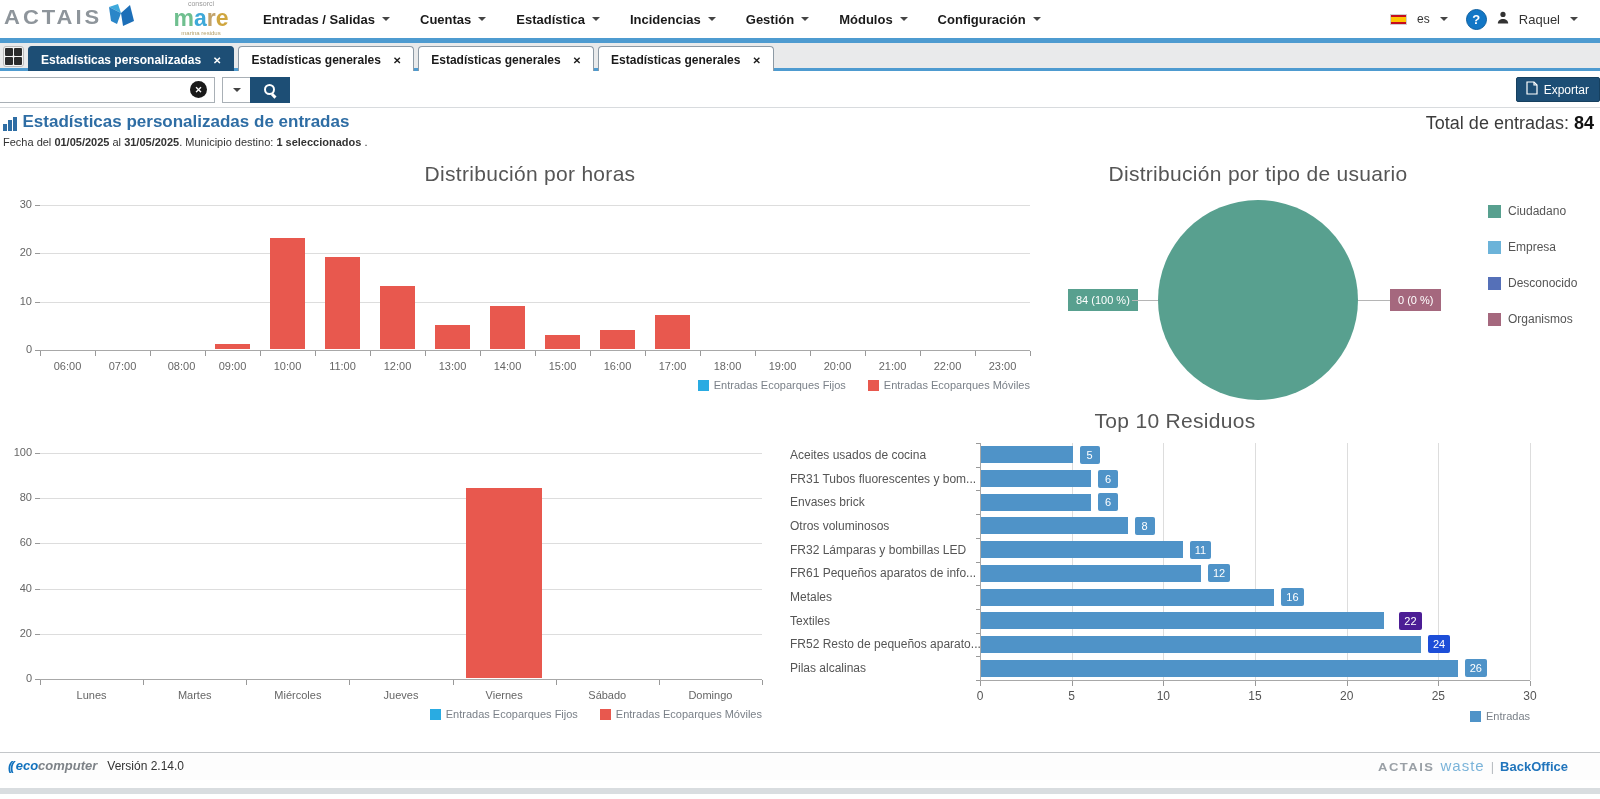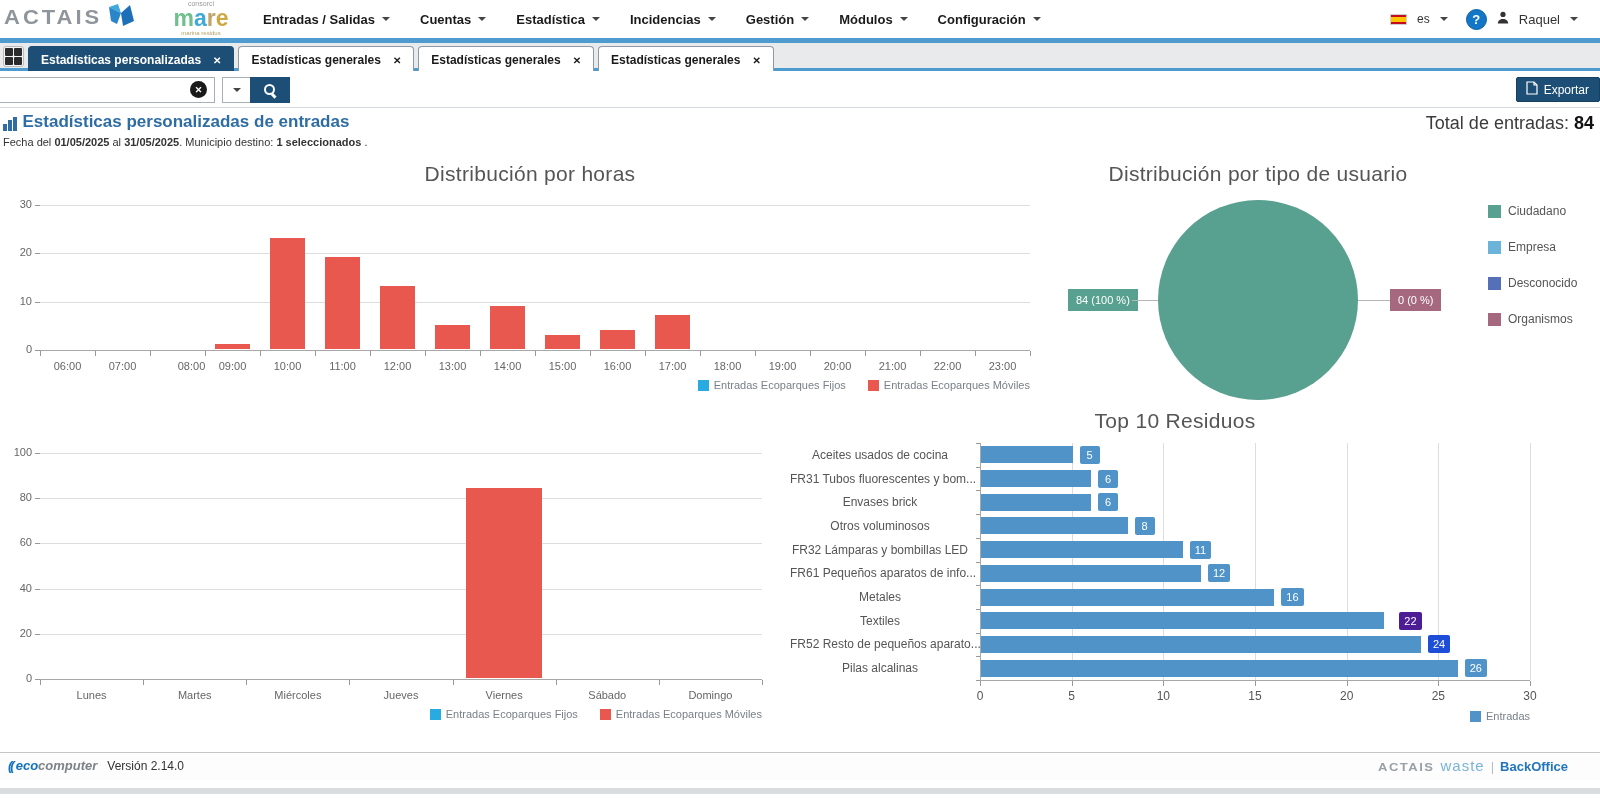--- a/index.html
+++ b/index.html
@@ -88,21 +88,21 @@
 
   
   .pie-circle { position:absolute; border-radius:50%; }
   .pie-callout { position:absolute; height:22px; display:flex; align-items:center; padding:0 8px; color:#fff; font-size:11px; white-space:nowrap; }
   .pie-line { position:absolute; height:1px; background:#b5b5b5; }
   .pie-legend { position:absolute; display:flex; flex-direction:column; gap:22px; }
   .pie-legend .legend-item { font-size:12px; color:#555; gap:7px; }
   .pie-legend .legend-swatch { width:13px; height:13px; }
 
   
-  .cat-label { position:absolute; font-size:12px; color:#555; text-align:center; white-space:nowrap; }
+  .cat-label { position:absolute; font-size:12px; color:#555; text-align:left; white-space:nowrap; }
   .val-chip { position:absolute; height:18px; min-width:20px; padding:0 5px; color:#fff; font-size:11px;
     display:flex; align-items:center; justify-content:center; border-radius:2px; }
   .htick { position:absolute; width:4px; height:1px; background:#999; }
 
   
   .footer { position:absolute; left:0; top:752px; width:1600px; height:28px; background:#fdfdfd; border-top:1px solid #c3c6c9; }
   .footer-left { position:absolute; left:8px; top:5px; display:flex; align-items:center; gap:10px; }
   .eco-logo { font-style:italic; font-weight:700; font-size:13px; }
   .eco-arcs { color:#1071bd; letter-spacing:-2px; margin-right:3px; }
   .eco-blue { color:#1071bd; }
@@ -288,21 +288,21 @@
       <div class="xtick" style="left: 645px; top: 193px;"></div>
       <div class="xtick" style="left: 700px; top: 193px;"></div>
       <div class="xtick" style="left: 755px; top: 193px;"></div>
       <div class="xtick" style="left: 810px; top: 193px;"></div>
       <div class="xtick" style="left: 865px; top: 193px;"></div>
       <div class="xtick" style="left: 920px; top: 193px;"></div>
       <div class="xtick" style="left: 975px; top: 193px;"></div>
       <div class="xtick" style="left: 1030px; top: 193px;"></div>
       <div class="xlabel" style="left: 40px; top: 202px; width: 55px;">06:00</div>
       <div class="xlabel" style="left: 95px; top: 202px; width: 55px;">07:00</div>
-      <div class="xlabel" style="left: 164px; top: 202px; width: 55px;">08:00</div>
+      <div class="xlabel" style="left: 154px; top: 202px; width: 55px;">08:00</div>
       <div class="xlabel" style="left: 205px; top: 202px; width: 55px;">09:00</div>
       <div class="xlabel" style="left: 260px; top: 202px; width: 55px;">10:00</div>
       <div class="xlabel" style="left: 315px; top: 202px; width: 55px;">11:00</div>
       <div class="xlabel" style="left: 370px; top: 202px; width: 55px;">12:00</div>
       <div class="xlabel" style="left: 425px; top: 202px; width: 55px;">13:00</div>
       <div class="xlabel" style="left: 480px; top: 202px; width: 55px;">14:00</div>
       <div class="xlabel" style="left: 535px; top: 202px; width: 55px;">15:00</div>
       <div class="xlabel" style="left: 590px; top: 202px; width: 55px;">16:00</div>
       <div class="xlabel" style="left: 645px; top: 202px; width: 55px;">17:00</div>
       <div class="xlabel" style="left: 700px; top: 202px; width: 55px;">18:00</div>

